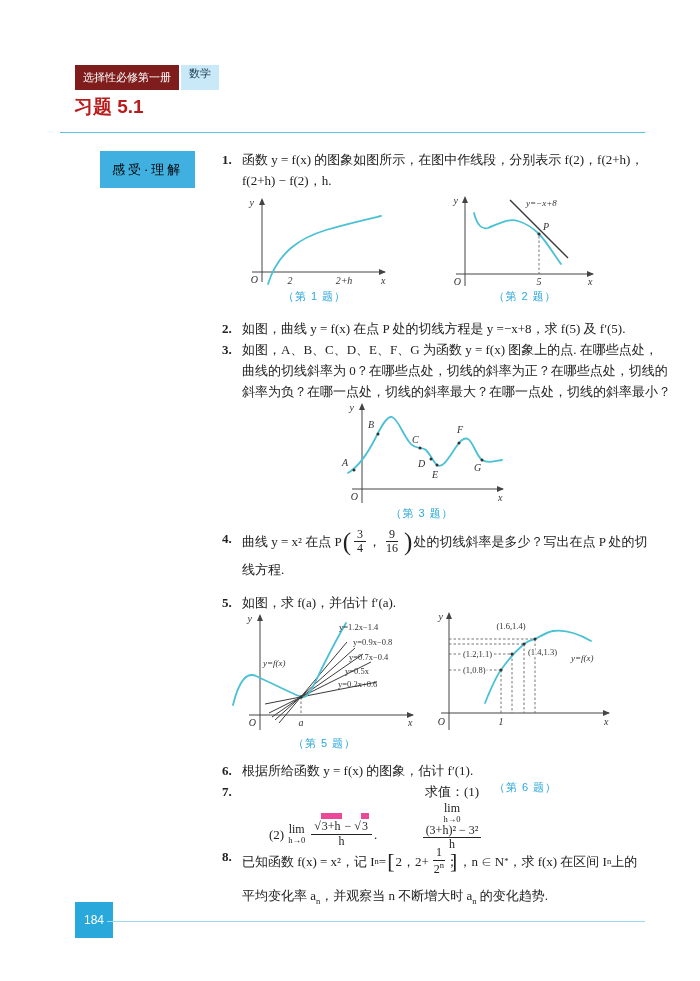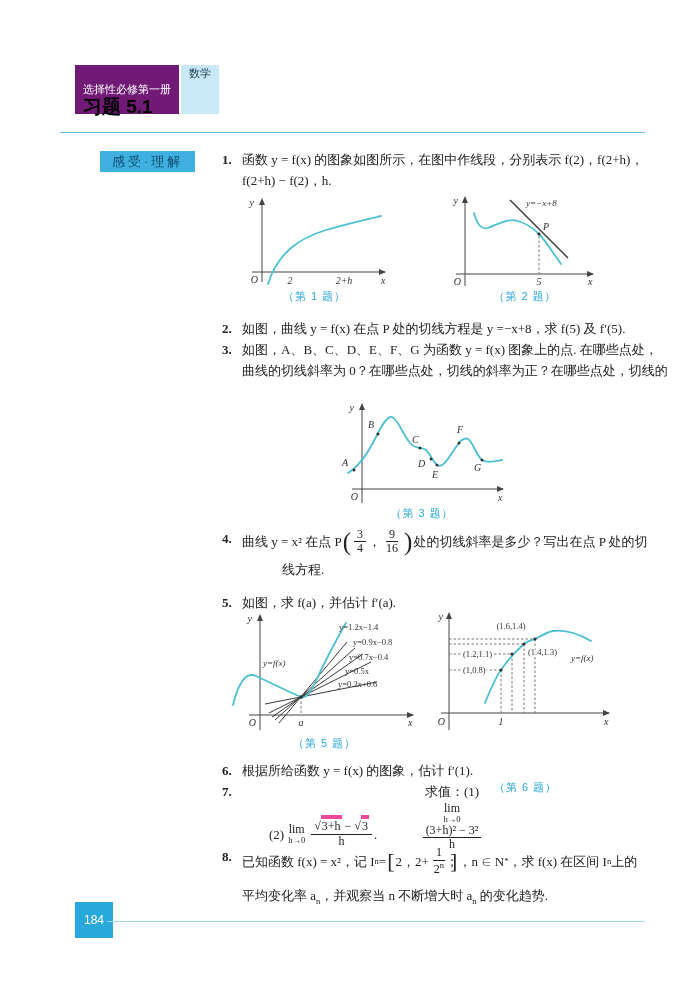--- a/index.html
+++ b/index.html
@@ -2,45 +2,45 @@
 <html><head>
 <meta charset="utf-8">
 <style>
   html,body{margin:0;padding:0;background:#e8e8e8;}
   .page{position:relative;width:700px;height:981px;background:#ffffff;
         font-family:"Liberation Serif", serif;color:#222;overflow:hidden;}
 
   
   .hdr{position:absolute;left:75px;top:65px;display:flex;gap:2px;
        font-family:"Liberation Sans", sans-serif;font-size:11px;line-height:17px;}
-  .vol-badge{background:#701a75;color:#fff;padding:16px 8px;}
+  .vol-badge{background:#7f1d1d;color:#fff;padding:4px 8px;}
   .subj-badge{background:#c9e9f8;color:#16394e;padding:0 8px;}
 
-  .section-title{position:absolute;left:83px;top:94px;margin:0;color:#000000;
+  .section-title{position:absolute;left:74px;top:94px;margin:0;color:#b91c1c;
        font-family:"Liberation Sans", sans-serif;font-size:19px;font-weight:bold;}
   .title-rule{position:absolute;left:60px;top:132px;width:585px;height:1px;background:#5fc0e8;}
 
-  .tag-box{position:absolute;left:100px;top:151px;background:#3fb0e0;color:#0c4a6e;
+  .tag-box{position:absolute;left:100px;top:151px;background:#3fb0e0;color:#000000;
        font-family:Liberation Serif, serif;font-size:13px;line-height:21px;
-       padding:0 12px;letter-spacing:3px;}
+       padding:8px 12px;letter-spacing:3px;}
 
   
   .problem{position:absolute;left:242px;width:420px;font-size:13px;line-height:21px;}
   .pnum{position:absolute;left:-20px;top:0;font-weight:bold;}
   .pline{white-space:nowrap;}
   .mrow{display:flex;align-items:center;white-space:nowrap;}
 
   .frac{display:inline-flex;flex-direction:column;align-items:center;
         line-height:1.1;margin:0 2px;font-size:12px;}
   .frac .fnum{display:block;border-bottom:1px solid #222;padding:0 3px;}
   .frac .fden{display:block;padding:0 3px;}
   .lim{display:inline-flex;flex-direction:column;align-items:center;line-height:1;margin:0 4px;}
   .lim .lw{font-size:12px;}
   .lim .ls{font-size:8.5px;margin-top:1px;font-family:Liberation Serif, serif;}
-  .rad{border-top:4px solid #ec4899;padding:0 1px;}
+  .rad{border-top:6px solid #ec4899;padding:0 1px;}
   .bigparen{font-size:25px;font-weight:400;line-height:1;margin:0 1px;}
   .bigbr{font-size:22px;font-weight:400;line-height:1;margin:0 1px;}
   sub,sup{font-size:8.5px;}
 
   
   figure{position:absolute;margin:0;}
   .caption{position:absolute;color:#2aa8dc;font-size:11px;text-align:center;
        font-family:"Liberation Sans", sans-serif;letter-spacing:1px;}
   svg text{font-family:"Liberation Serif", serif;}
   .vlab{font-style:italic;font-size:10px;fill:#333;}
@@ -111,20 +111,21 @@
 
   <div class="problem" style="top:318px;">
     <span class="pnum">2.</span>
     <div class="pline">如图，曲线 y = f(x) 在点 P 处的切线方程是 y =−x+8，求 f(5) 及 f′(5).</div>
   </div>
 
   <div class="problem" style="top:339px;">
     <span class="pnum">3.</span>
     <div class="pline">如图，A、B、C、D、E、F、G 为函数 y = f(x) 图象上的点. 在哪些点处，</div>
     <div class="pline">曲线的切线斜率为 0？在哪些点处，切线的斜率为正？在哪些点处，切线的</div>
+    <div class="pline">斜率为负？在哪一点处，切线的斜率最大？在哪一点处，切线的斜率最小？</div>
   </div>
 
   <figure style="left:332px;top:399px;">
     <svg width="180" height="108" viewBox="0 0 180 108">
       <line x1="30" y1="6" x2="30" y2="104" stroke="#444" stroke-width="1"></line>
       <polygon points="27,11 30,4 33,11" fill="#444"></polygon>
       <line x1="20" y1="90" x2="171" y2="90" stroke="#444" stroke-width="1"></line>
       <polygon points="165,87 172,90 165,93" fill="#444"></polygon>
       <path d="M 16,74 C 26,68 36,54 44,38 C 50,26 55,17 60,18 C 66,20 70,34 78,44 C 84,51 90,47 94,51 C 99,56 101,63 105,66 C 110,70 116,60 124,48 C 128,42 132,38 136,40 C 141,43 144,56 150,61 C 156,65 164,62 170,61" fill="none" stroke="#4cc0d4" stroke-width="1.8" stroke-linecap="round"></path>
       <circle cx="22" cy="71" r="1.5" fill="#333"></circle>
@@ -158,21 +159,21 @@
           <span class="fden">4</span>
         </span>
       <span>，</span>
       <span class="frac">
           <span class="fnum">9</span>
           <span class="fden">16</span>
         </span>
       <span class="bigparen">)</span>
       <span>处的切线斜率是多少？写出在点 P 处的切</span>
     </div>
-    <div class="pline" style="margin-top:4px;margin-left:40px;">线方程.</div>
+    <div class="pline" style="margin-top:4px;">线方程.</div>
   </div>
 
   <div class="problem" style="top:592px;">
     <span class="pnum">5.</span>
     <div class="pline">如图，求 f(a)，并估计 f′(a).</div>
   </div>
 
   <figure style="left:227px;top:610px;">
     <svg width="195" height="128" viewBox="0 0 195 128">
       <line x1="33" y1="6" x2="33" y2="120" stroke="#444" stroke-width="1"></line>

